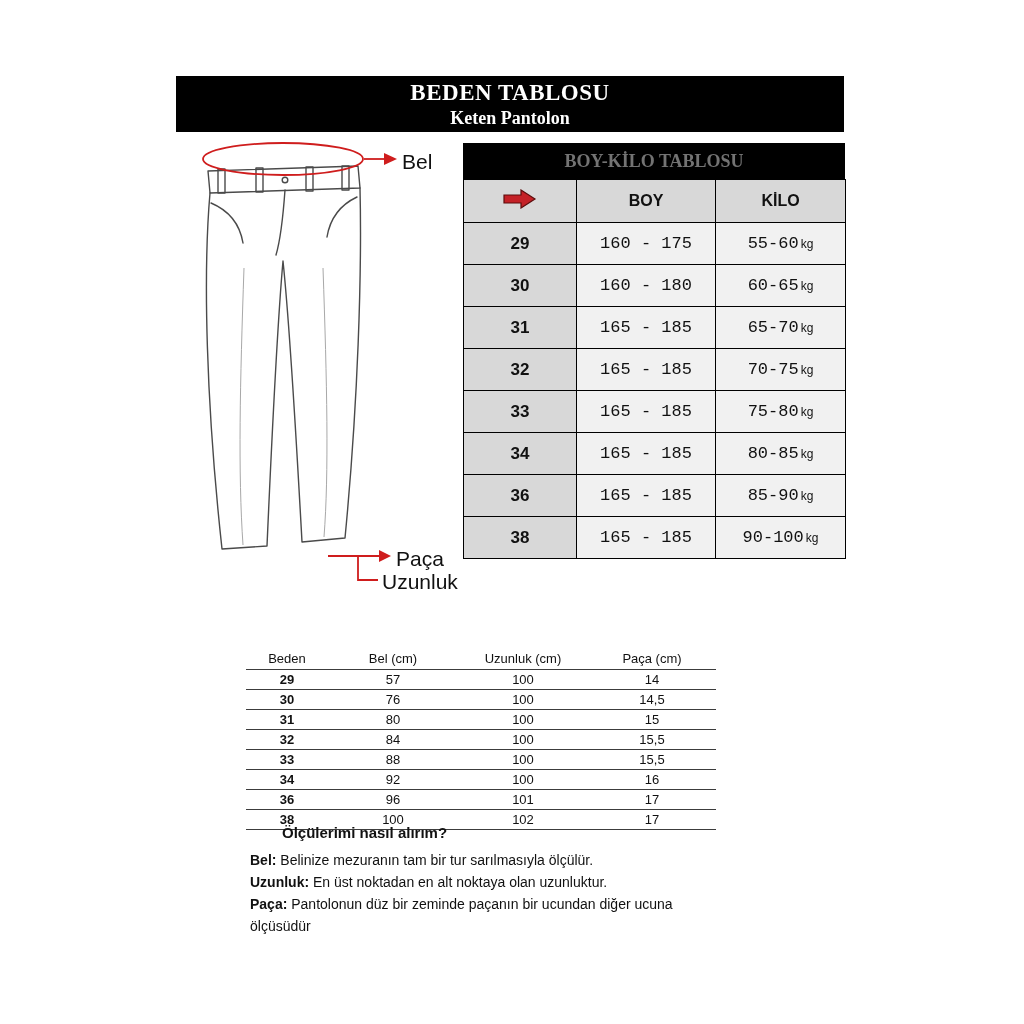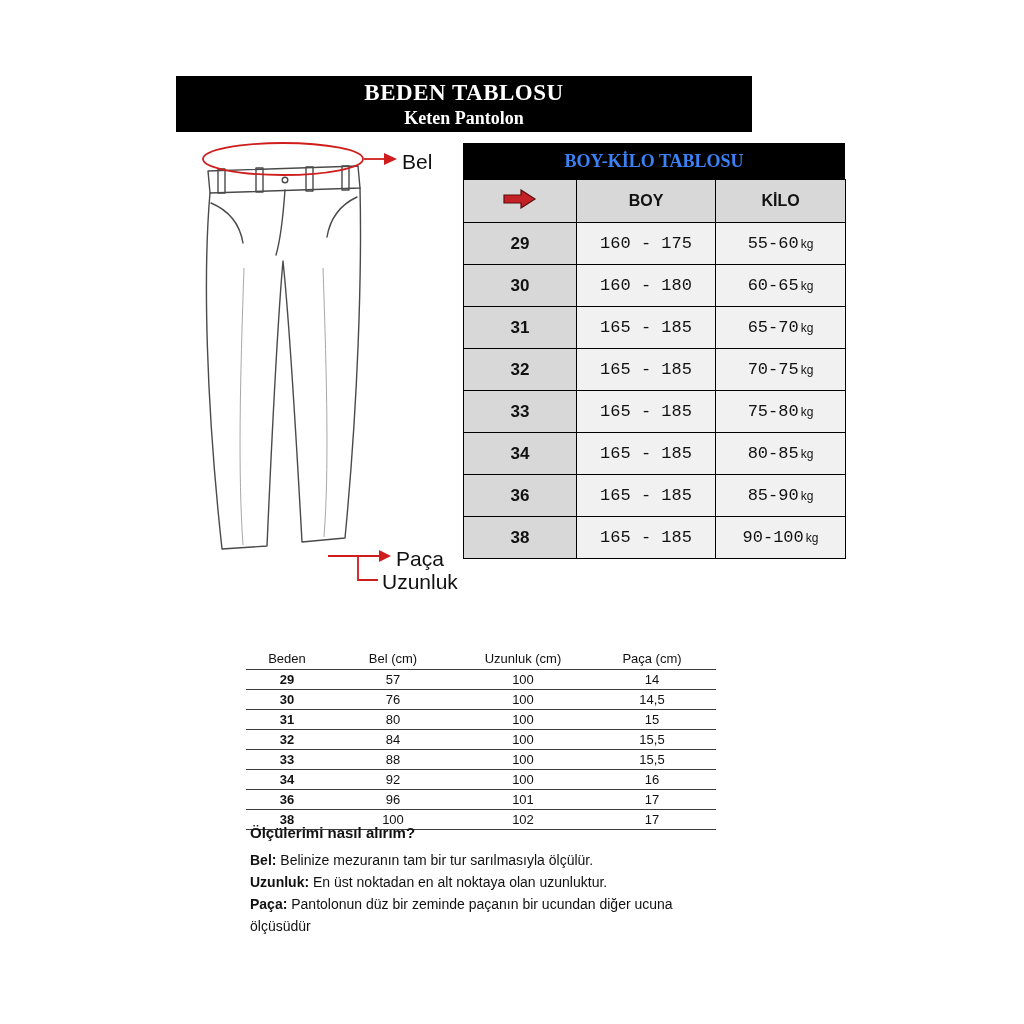--- a/index.html
+++ b/index.html
@@ -1,35 +1,35 @@
 <!DOCTYPE html>
 <html><head>
 <meta charset="utf-8">
 <style>
   html,body{margin:0;padding:0;background:#fff;}
   .page{position:relative;width:1024px;height:1024px;background:#ffffff;
         font-family:"Liberation Sans",sans-serif;color:#111;overflow:hidden;
         outline:1px solid #e3e3e3;}
 
   
-  .hdr{position:absolute;left:176px;top:76px;width:576px;height:56px;background:#000;
+  .hdr{position:absolute;left:176px;top:76px;width:668px;height:56px;background:#000;
        display:flex;flex-direction:column;align-items:center;justify-content:center;gap:2px;}
   .hdr .t1{color:#fff;font-family:"Liberation Serif",serif;font-weight:bold;font-size:23px;letter-spacing:.5px;}
   .hdr .t2{color:#fff;font-family:"Liberation Serif",serif;font-weight:bold;font-size:18px;}
 
   
   .diagram{position:absolute;left:178px;top:133px;width:270px;height:478px;}
   .dlabel{position:absolute;font-size:21px;color:#111;}
   .lbl-bel{left:402px;top:150px;}
   .lbl-paca{left:396px;top:547px;}
   .lbl-uzunluk{left:382px;top:570px;}
 
   
   .panel{position:absolute;left:463px;top:143px;width:382px;}
-  .panel .ptitle{height:36px;background:#000;color:#3b82f6;display:flex;align-items:center;justify-content:center;
+  .panel .ptitle{height:36px;background:#000;color:#737373;display:flex;align-items:center;justify-content:center;
        font-family:"Liberation Serif",serif;font-weight:bold;font-size:18px;}
   table.s-table{width:382px;border-collapse:collapse;table-layout:fixed;}
   table.s-table td{border:1px solid #000;text-align:center;vertical-align:middle;}
   .s-head td{height:40px;background:#d8d8d8;font-weight:bold;font-size:16px;}
   td.cell-size{height:39px;background:#d8d8d8;font-weight:bold;font-size:17px;}
   td.cell-boy,td.cell-kilo{height:39px;background:#f1f1f1;
        font-family:"Liberation Mono","DejaVu Sans Mono",monospace;font-size:17px;}
   .kg{font-family:"Liberation Sans",sans-serif;font-size:12px;margin-left:2px;}
   .arrow-wrap{display:inline-flex;align-items:center;justify-content:center;}
 
@@ -40,21 +40,21 @@
   
   table.m-table{position:absolute;left:246px;top:648px;width:470px;border-collapse:collapse;table-layout:fixed;
        font-size:13px;}
   table.m-table th{font-weight:normal;height:21px;text-align:center;border-bottom:1px solid #3c3c3c;padding:0;}
   table.m-table td{height:19px;text-align:center;border-bottom:1px solid #3c3c3c;padding:0;}
   table.m-table td.b{font-weight:bold;}
   col.c0{width:82px;}col.c1{width:130px;}col.c2{width:130px;}col.c3{width:128px;}
 
   
   .instructions{position:absolute;left:250px;top:822px;width:470px;font-size:14px;line-height:22px;}
-  .instructions .ititle{font-weight:bold;font-size:15px;margin-bottom:5px;}
+  .instructions .ititle{font-weight:bold;font-size:15px;margin-bottom:5px;margin-left:32px;}
   .instructions b{font-weight:bold;}
 </style>
 </head>
 <body>
 
 <div class="page">
 
   <div class="hdr">
     <div class="t1">BEDEN TABLOSU</div>
     <div class="t2">Keten Pantolon</div>

